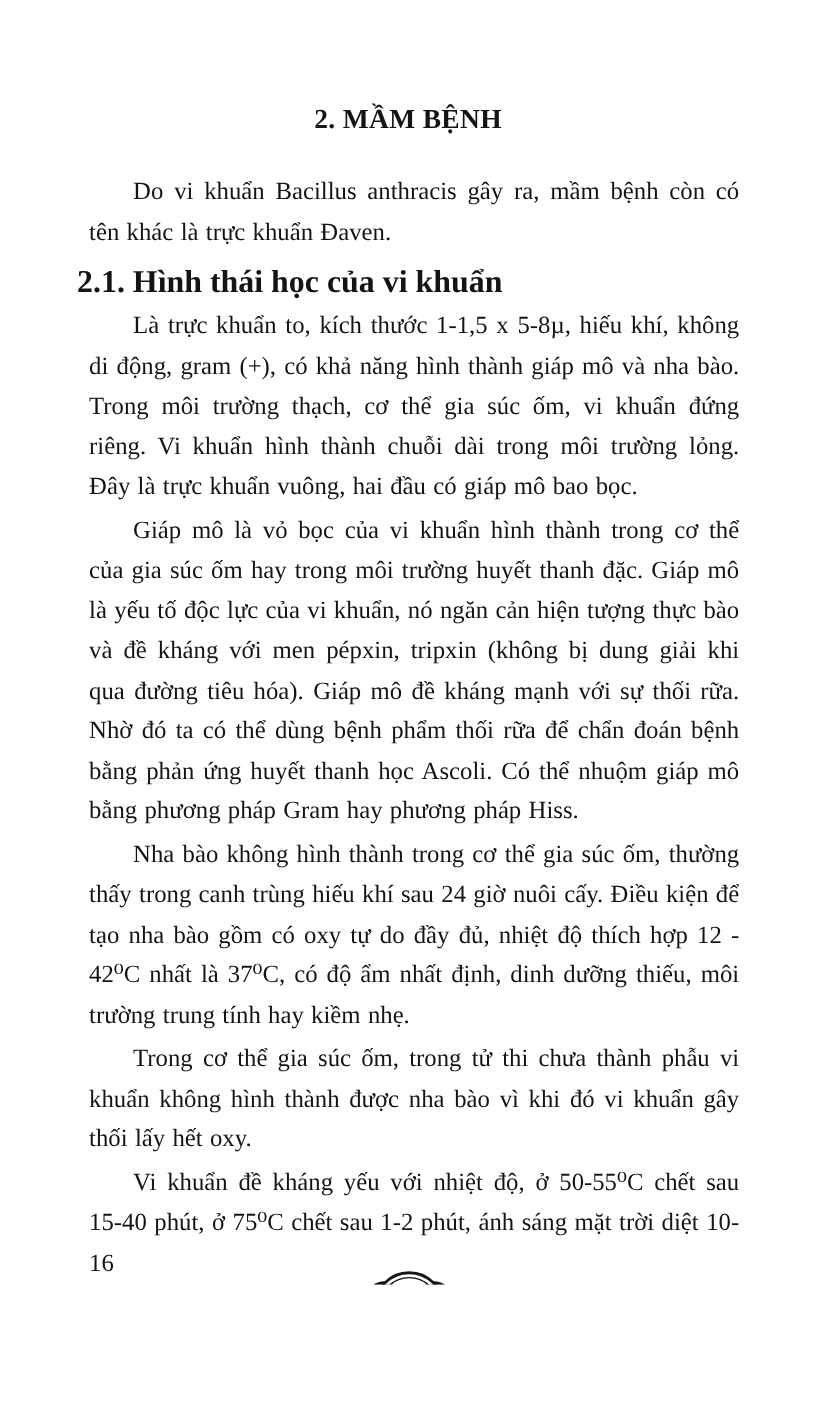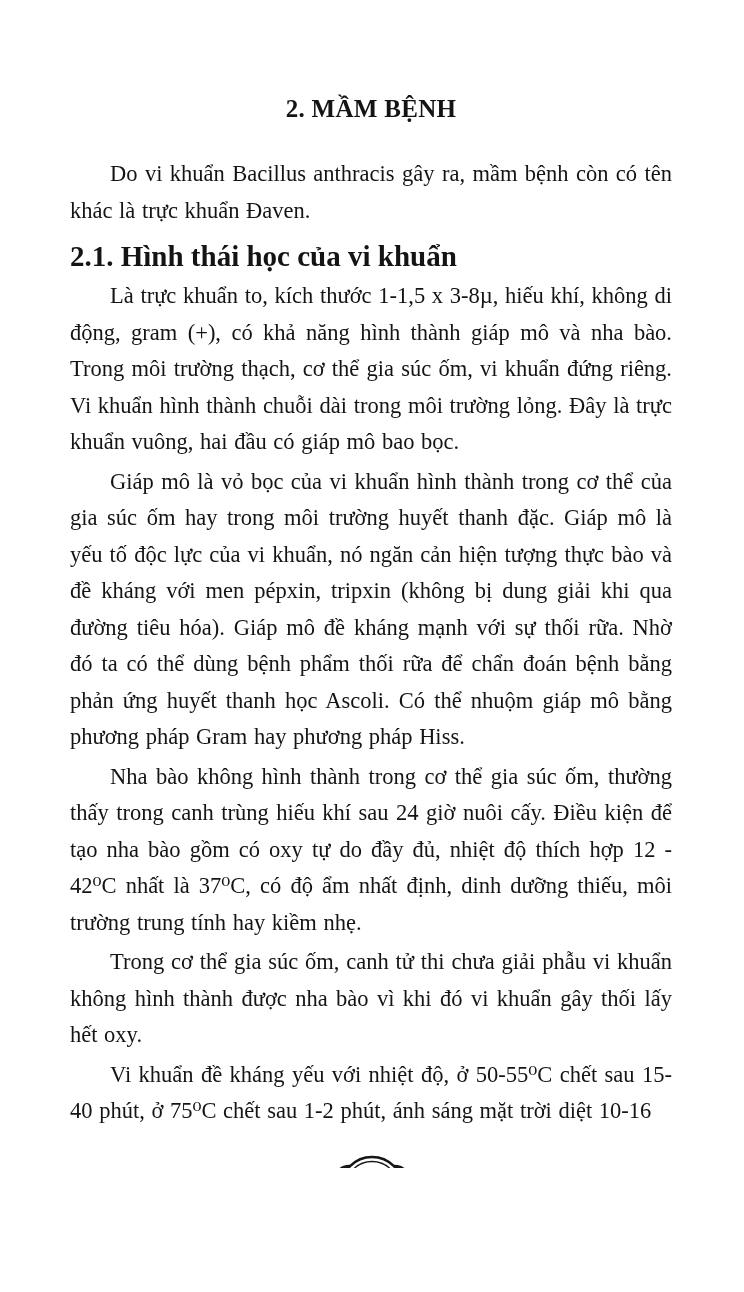--- a/index.html
+++ b/index.html
@@ -24,21 +24,21 @@
     font-weight: bold;
     text-align: center;
     margin: 0 0 32px 0;
     letter-spacing: 0.3px;
   }
   .para {
     font-size: 22.5px;
     line-height: 36.5px;
     text-align: justify;
     text-indent: 40px;
-    margin: 0 0 3px 0;
+    margin: 0 0 3px 11px;
     word-spacing: 1px;
   }
   .para:last-of-type { margin-bottom: 0; }
   .heading {
     font-size: 29px;
     line-height: 31px;
     font-weight: bold;
     margin: 12px 0 6px 0;
   }
   .footer {
@@ -71,27 +71,27 @@
 <body>
 
 <div class="page">
 
   <h1 class="title">2. MẦM BỆNH</h1>
 
   <p class="para">Do vi khuẩn Bacillus anthracis gây ra, mầm bệnh còn có tên khác là trực khuẩn Đaven.</p>
 
   <h2 class="heading">2.1. Hình thái học của vi khuẩn</h2>
 
-  <p class="para">Là trực khuẩn to, kích thước 1-1,5 x 3-8µ, hiếu khí, không di động, gram (+), có khả năng hình thành giáp mô và nha bào. Trong môi trường thạch, cơ thể gia súc ốm, vi khuẩn đứng riêng. Vi khuẩn hình thành chuỗi dài trong môi trường lỏng. Đây là trực khuẩn vuông, hai đầu có giáp mô bao bọc.</p>
+  <p class="para">Là trực khuẩn to, kích thước 1-1,5 x 5-8µ, hiếu khí, không di động, gram (+), có khả năng hình thành giáp mô và nha bào. Trong môi trường thạch, cơ thể gia súc ốm, vi khuẩn đứng riêng. Vi khuẩn hình thành chuỗi dài trong môi trường lỏng. Đây là trực khuẩn vuông, hai đầu có giáp mô bao bọc.</p>
 
   <p class="para">Giáp mô là vỏ bọc của vi khuẩn hình thành trong cơ thể của gia súc ốm hay trong môi trường huyết thanh đặc. Giáp mô là yếu tố độc lực của vi khuẩn, nó ngăn cản hiện tượng thực bào và đề kháng với men pépxin, tripxin (không bị dung giải khi qua đường tiêu hóa). Giáp mô đề kháng mạnh với sự thối rữa. Nhờ đó ta có thể dùng bệnh phẩm thối rữa để chẩn đoán bệnh bằng phản ứng huyết thanh học Ascoli. Có thể nhuộm giáp mô bằng phương pháp Gram hay phương pháp Hiss.</p>
 
   <p class="para">Nha bào không hình thành trong cơ thể gia súc ốm, thường thấy trong canh trùng hiếu khí sau 24 giờ nuôi cấy. Điều kiện để tạo nha bào gồm có oxy tự do đầy đủ, nhiệt độ thích hợp 12 - 42⁰C nhất là 37⁰C, có độ ẩm nhất định, dinh dưỡng thiếu, môi trường trung tính hay kiềm nhẹ.</p>
 
-  <p class="para">Trong cơ thể gia súc ốm, canh tử thi chưa giải phẫu vi khuẩn không hình thành được nha bào vì khi đó vi khuẩn gây thối lấy hết oxy.</p>
+  <p class="para">Trong cơ thể gia súc ốm, trong tử thi chưa thành phẫu vi khuẩn không hình thành được nha bào vì khi đó vi khuẩn gây thối lấy hết oxy.</p>
 
 
   <p class="para">Vi khuẩn đề kháng yếu với nhiệt độ, ở 50-55⁰C chết sau 15-40 phút, ở 75⁰C chết sau 1-2 phút, ánh sáng mặt trời diệt 10-16</p>
 
   <div class="footer">
     <div class="ornament-wrap">
       <svg width="300" height="88" viewBox="0 0 300 88" xmlns="http://www.w3.org/2000/svg">
         <g id="orn-left" stroke="#161616" fill="none" stroke-linecap="round">
 
           <path d="M8,59 H124" stroke-width="1.3"></path>

